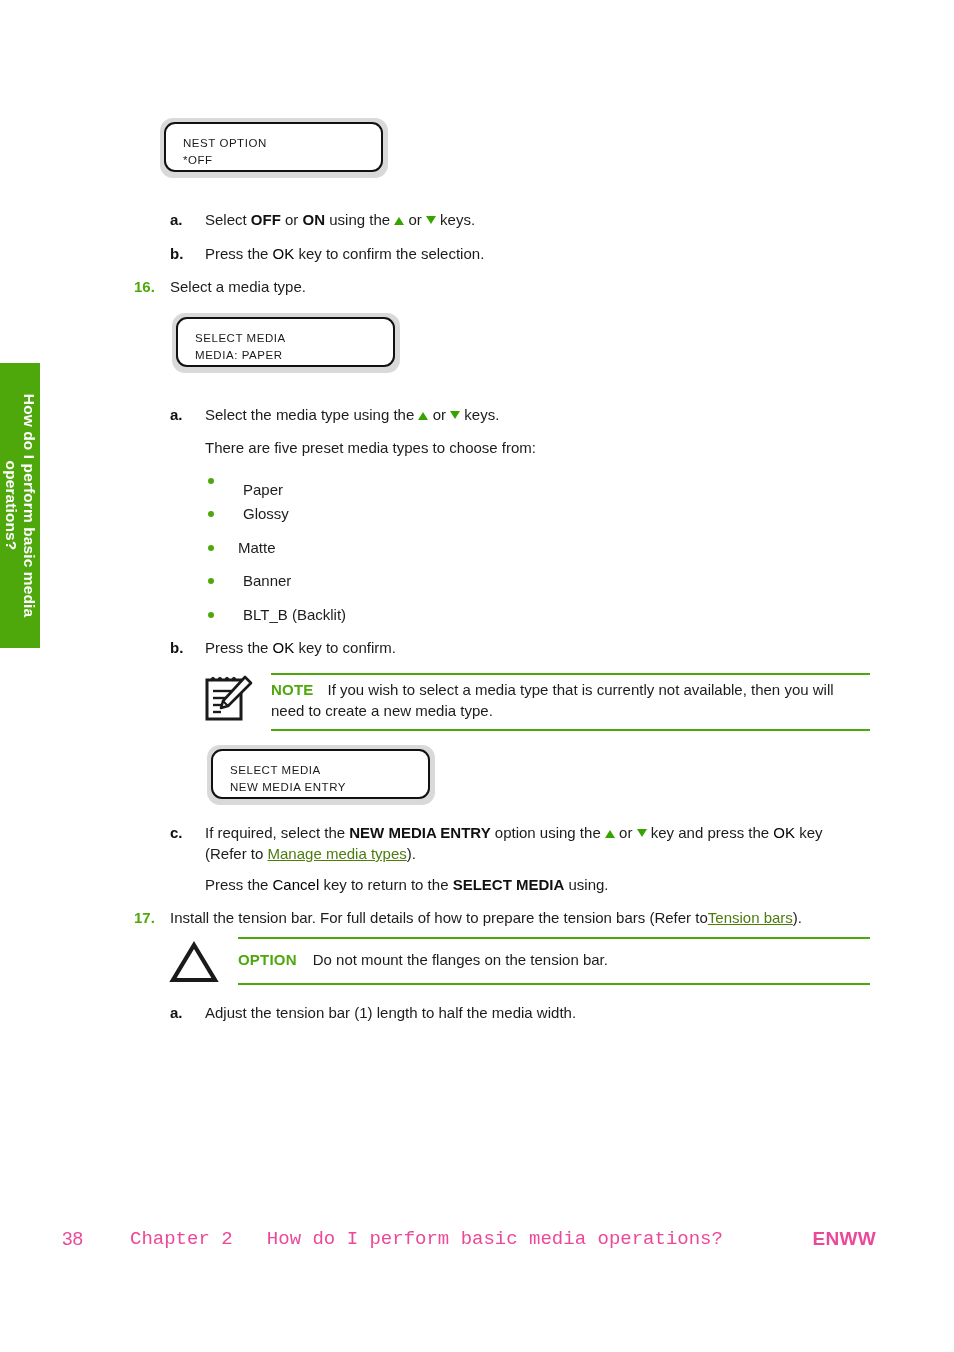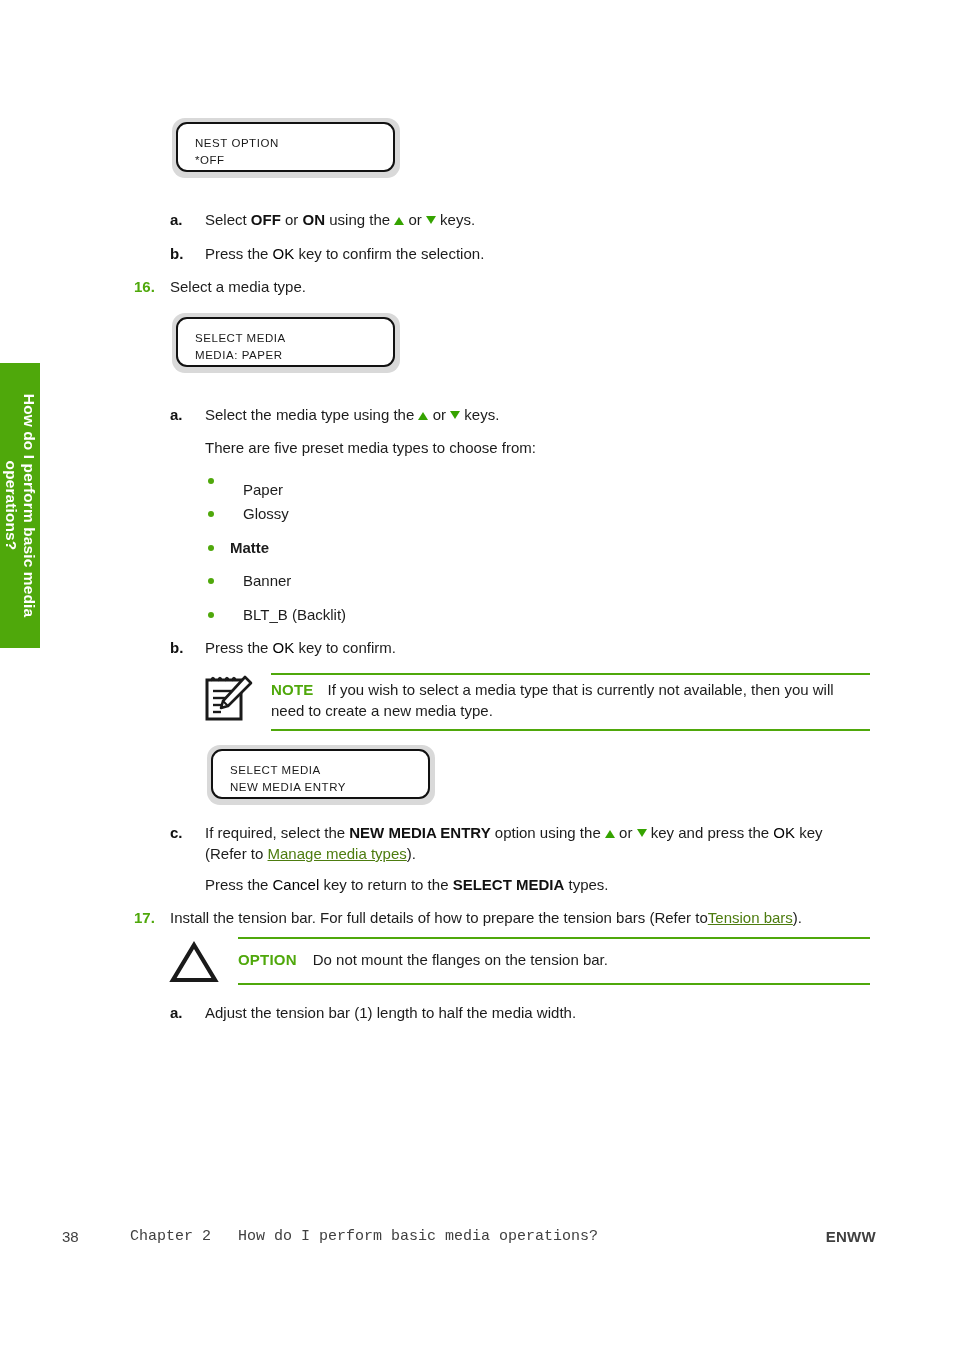--- a/index.html
+++ b/index.html
@@ -149,22 +149,22 @@
   .note-icon { position: absolute; }
   .caution-icon { position: absolute; }
 
   
   .footer {
     position: absolute;
     left: 0;
     top: 1228px;
     width: 938px;
     height: 24px;
-    font-size: 15px;
-    color: #404040;
+    font-size: 19px;
+    color: #ec4899;
   }
   .footer-page {
     position: absolute;
     left: 62px;
     top: 0;
   }
   .footer-chapter {
     position: absolute;
     left: 130px;
     top: 0;
@@ -183,21 +183,21 @@
 <body>
 
 <div class="side-tab">
   <div class="side-tab-inner">
     <div class="side-tab-text">How do I perform basic media operations?</div>
   </div>
 </div>
 
 <div class="content">
 
-  <div class="lcd" style="left:172px; top:118px; width:228px; height:60px;">
+  <div class="lcd" style="left:160px; top:118px; width:228px; height:60px;">
     <div class="lcd-screen">
       <div class="lcd-line">NEST OPTION</div>
       <div class="lcd-line">*OFF</div>
     </div>
   </div>
 
   <div class="marker alpha" style="left:170px; top:209px;">a.</div>
   <div class="blk" style="left:205px; top:209px; width:700px;"><span>Select </span><span class="b">OFF</span><span> or </span><span class="b">ON</span><span> using the </span><span class="tri-up"></span><span> or </span><span class="tri-dn"></span><span> keys.</span></div>
 
   <div class="marker alpha" style="left:170px; top:243px;">b.</div>
@@ -218,21 +218,21 @@
 
   <div class="blk" style="left:205px; top:437px; width:700px;">There are five preset media types to choose from:</div>
 
   <div class="bullet-dot" style="left:208px; top:478px;"></div>
   <div class="blk" style="left:243px; top:444px;margin-top:35px;">Paper</div>
 
   <div class="bullet-dot" style="left:208px; top:511px;"></div>
   <div class="blk" style="left:243px; top:503px;">Glossy</div>
 
   <div class="bullet-dot" style="left:208px; top:545px;"></div>
-  <div class="blk" style="left:230px; top:537px;font-weight:bold;">Matte</div>
+  <div class="blk" style="left:238px; top:537px;">Matte</div>
 
   <div class="bullet-dot" style="left:208px; top:578px;"></div>
   <div class="blk" style="left:243px; top:570px;">Banner</div>
 
   <div class="bullet-dot" style="left:208px; top:612px;"></div>
   <div class="blk" style="left:243px; top:604px;">BLT_B (Backlit)</div>
 
   <div class="marker alpha" style="left:170px; top:637px;">b.</div>
   <div class="blk" style="left:205px; top:637px; width:700px;"><span>Press the </span><span class="green">OK</span><span> key to confirm.</span></div>
 
@@ -264,21 +264,21 @@
   <div class="lcd" style="left:207px; top:745px; width:228px; height:60px;">
     <div class="lcd-screen">
       <div class="lcd-line">SELECT MEDIA</div>
       <div class="lcd-line">NEW MEDIA ENTRY</div>
     </div>
   </div>
 
   <div class="marker alpha" style="left:170px; top:822px;">c.</div>
   <div class="blk" style="left:205px; top:822px; width:695px;"><span>If required, select the </span><span class="b">NEW MEDIA ENTRY</span><span> option using the </span><span class="tri-up"></span><span> or </span><span class="tri-dn"></span><span> key and press the </span><span class="green">OK</span><span> key</span><br><span>(Refer to </span><a class="link" href="#">Manage media types</a><span>).</span></div>
 
-  <div class="blk" style="left:205px; top:874px; width:695px;"><span>Press the </span><span class="green">Cancel</span><span> key to return to the </span><span class="b">SELECT MEDIA</span><span> types.</span></div>
+  <div class="blk" style="left:205px; top:874px; width:695px;"><span>Press the </span><span class="green">Cancel</span><span> key to return to the </span><span class="b">SELECT MEDIA</span><span> using.</span></div>
 
   <div class="marker num" style="left:134px; top:907px;">17.</div>
   <div class="blk" style="left:170px; top:907px; width:740px;"><span>Install the tension bar. For full details of how to prepare the tension bars (Refer to</span><a class="link" href="#">Tension bars</a><span>).</span></div>
 
   <div class="admon" style="left:0; top:0;">
     <div class="admon-rule" style="left:238px; top:937px; width:632px;"></div>
     <div class="admon-rule" style="left:238px; top:983px; width:632px;"></div>
 
     <div class="caution-icon" style="left:168px; top:940px; width:52px; height:44px;">
       <svg width="52" height="44" viewBox="0 0 52 44" xmlns="http://www.w3.org/2000/svg">

